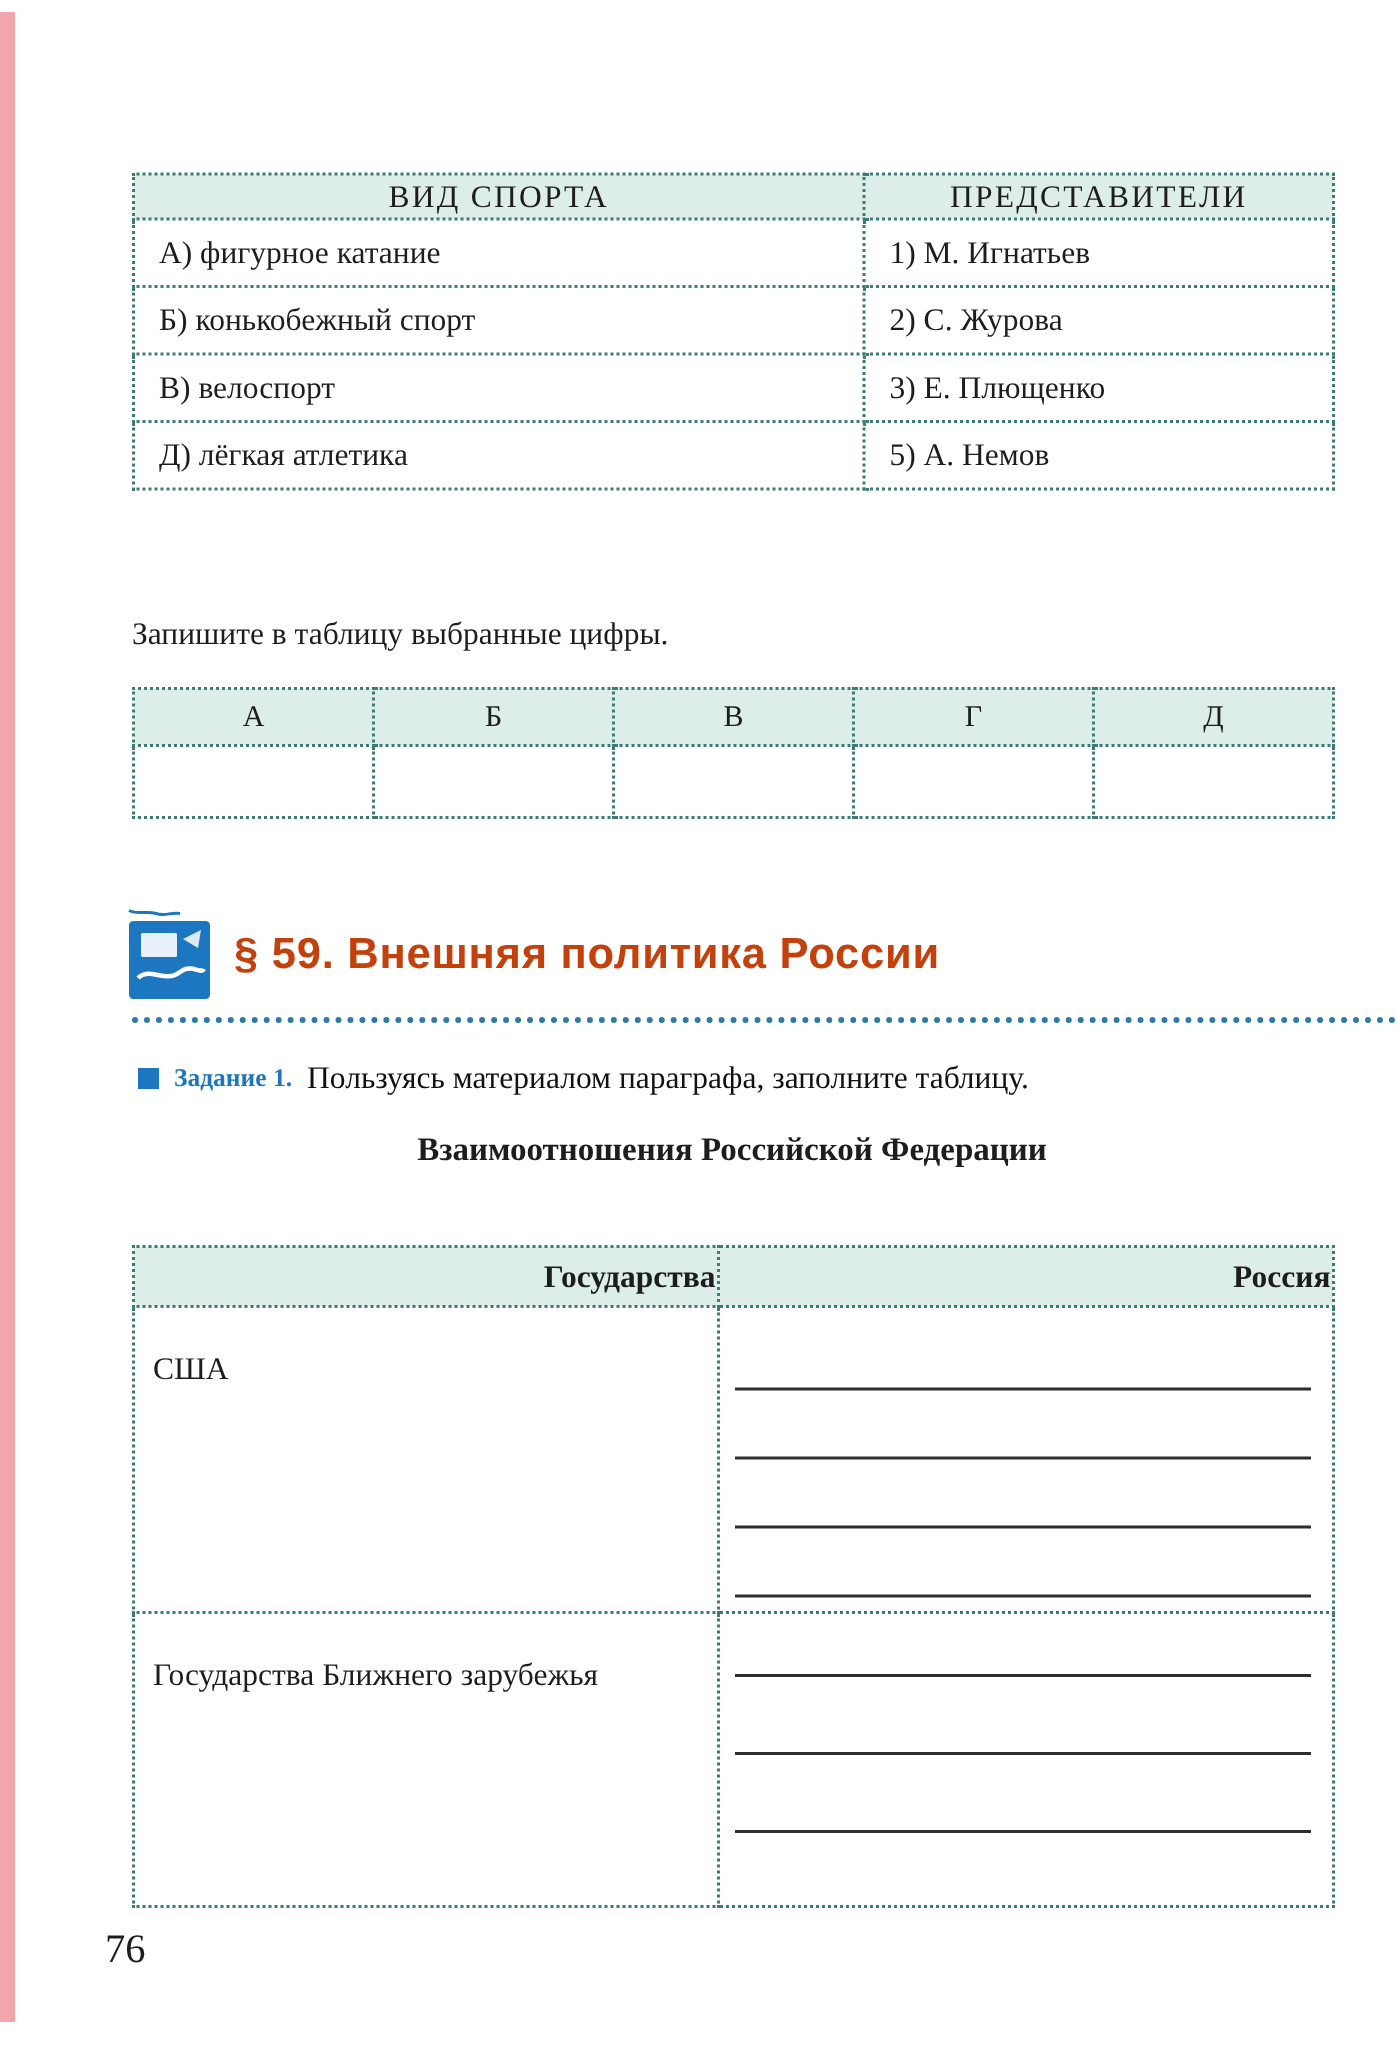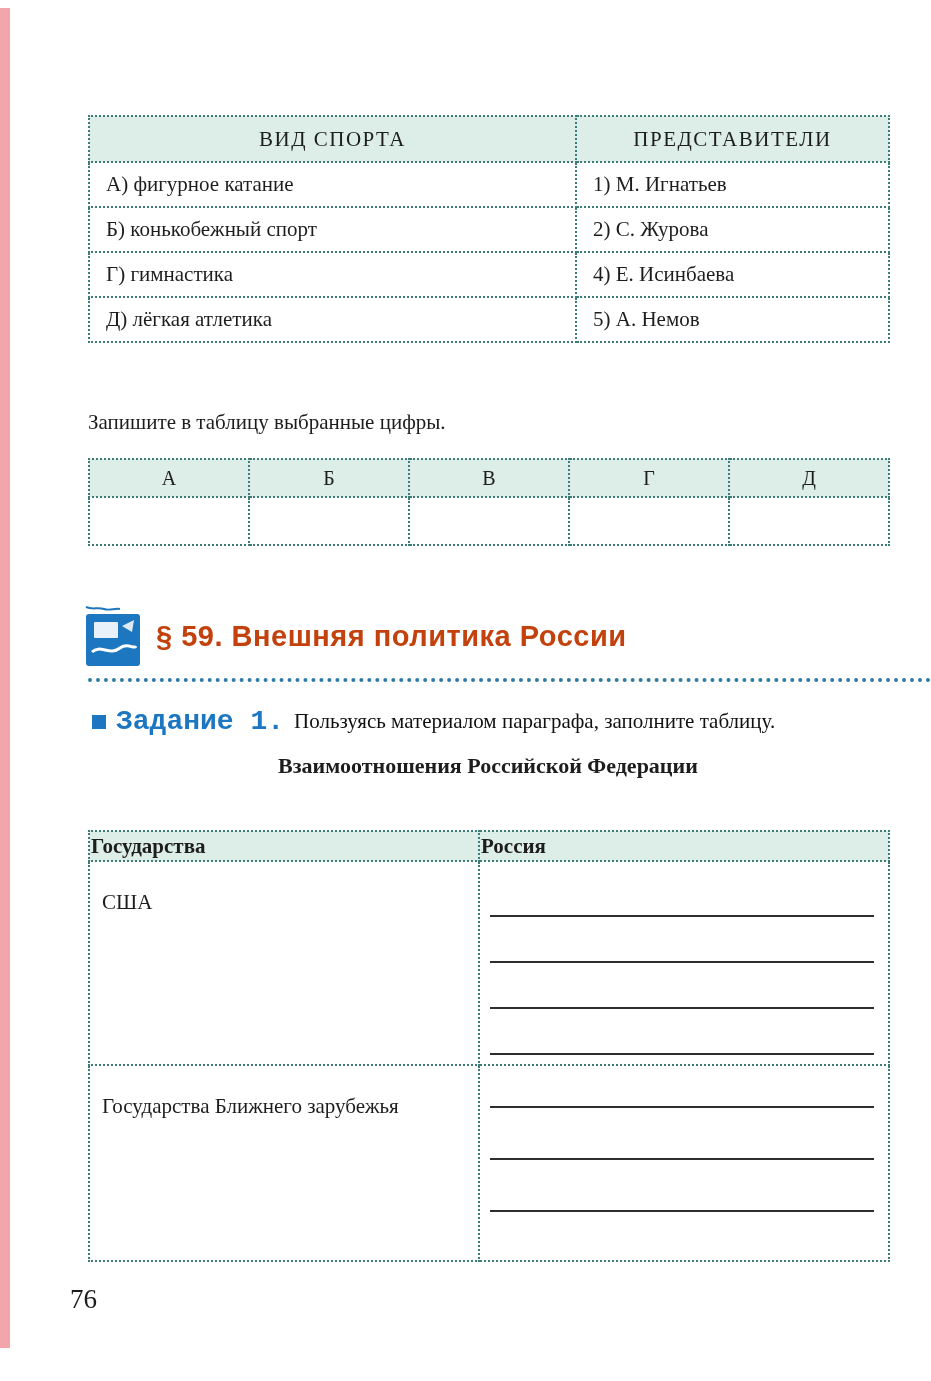--- a/index.html
+++ b/index.html
@@ -21,21 +21,21 @@
   }
 
   
   table { border-collapse: collapse; table-layout: fixed; }
   th, td { border: 2px dotted #3c7b76; }
 
   
   .sport-table-wrap { position: absolute; left: 88px; top: 115px; }
   .sport-table { width: 800px; }
   .sport-table th {
-    height: 46px; background: #ddeee8;
+    height: 30px; background: #ddeee8;
     font-size: 21px; font-weight: normal; letter-spacing: 1.5px;
     text-align: center;
   }
   .sport-table td {
     height: 45px; font-size: 21px; padding-left: 16px;
     background: #ffffff;
   }
 
   
   .instruction {
@@ -73,38 +73,38 @@
   .task-line {
     position: absolute; left: 92px; top: 706px;
     display: flex; align-items: center; gap: 10px;
     font-size: 21px;
   }
   .task-bullet {
     width: 14px; height: 14px; background: #1d76c0;
     flex: 0 0 auto;
   }
   .task-label {
-    font-family: Liberation Mono, monospace;
-    font-weight: bold; color: #1d76c0; font-size: 28px;
+    font-family: Liberation Serif, serif;
+    font-weight: bold; color: #1d76c0; font-size: 17px;
   }
   .task-text { font-size: 21px; color: #111; }
 
   
   .table-title {
     position: absolute; left: 88px; top: 750px; width: 800px;
     text-align: center; font-weight: bold; font-size: 22px;
     line-height: 31px;
   }
 
   
   .relations-table-wrap { position: absolute; left: 88px; top: 830px; }
   .relations-table { width: 800px; }
   .relations-table th {
-    height: 30px; background: #ddeee8;
-    font-size: 21px; font-weight: bold; text-align: left;
+    height: 40px; background: #ddeee8;
+    font-size: 21px; font-weight: bold; text-align: right;
   }
   .relations-table td {
     vertical-align: top; background: #ffffff;
     font-size: 21px;
   }
   .state-cell { padding: 28px 10px 0 12px; }
   .lines-cell { padding: 0 14px 0 10px; }
   .row1-cells td { height: 204px; }
   .row2-cells td { height: 196px; }
   .write-line {
@@ -143,22 +143,22 @@
     <tbody>
       <tr>
         <td>А) фигурное катание</td>
         <td>1) М. Игнатьев</td>
       </tr>
       <tr>
         <td>Б) конькобежный спорт</td>
         <td>2) С. Журова</td>
       </tr>
       <tr>
-        <td>Г) гимнастика</td>
-        <td>4) Е. Исинбаева</td>
+        <td>В) велоспорт</td>
+        <td>3) Е. Плющенко</td>
       </tr>
       <tr>
         <td>Д) лёгкая атлетика</td>
         <td>5) А. Немов</td>
       </tr>
     </tbody>
   </table>
 </div>
 
 <div class="instruction">Запишите в таблицу выбранные цифры.</div>

